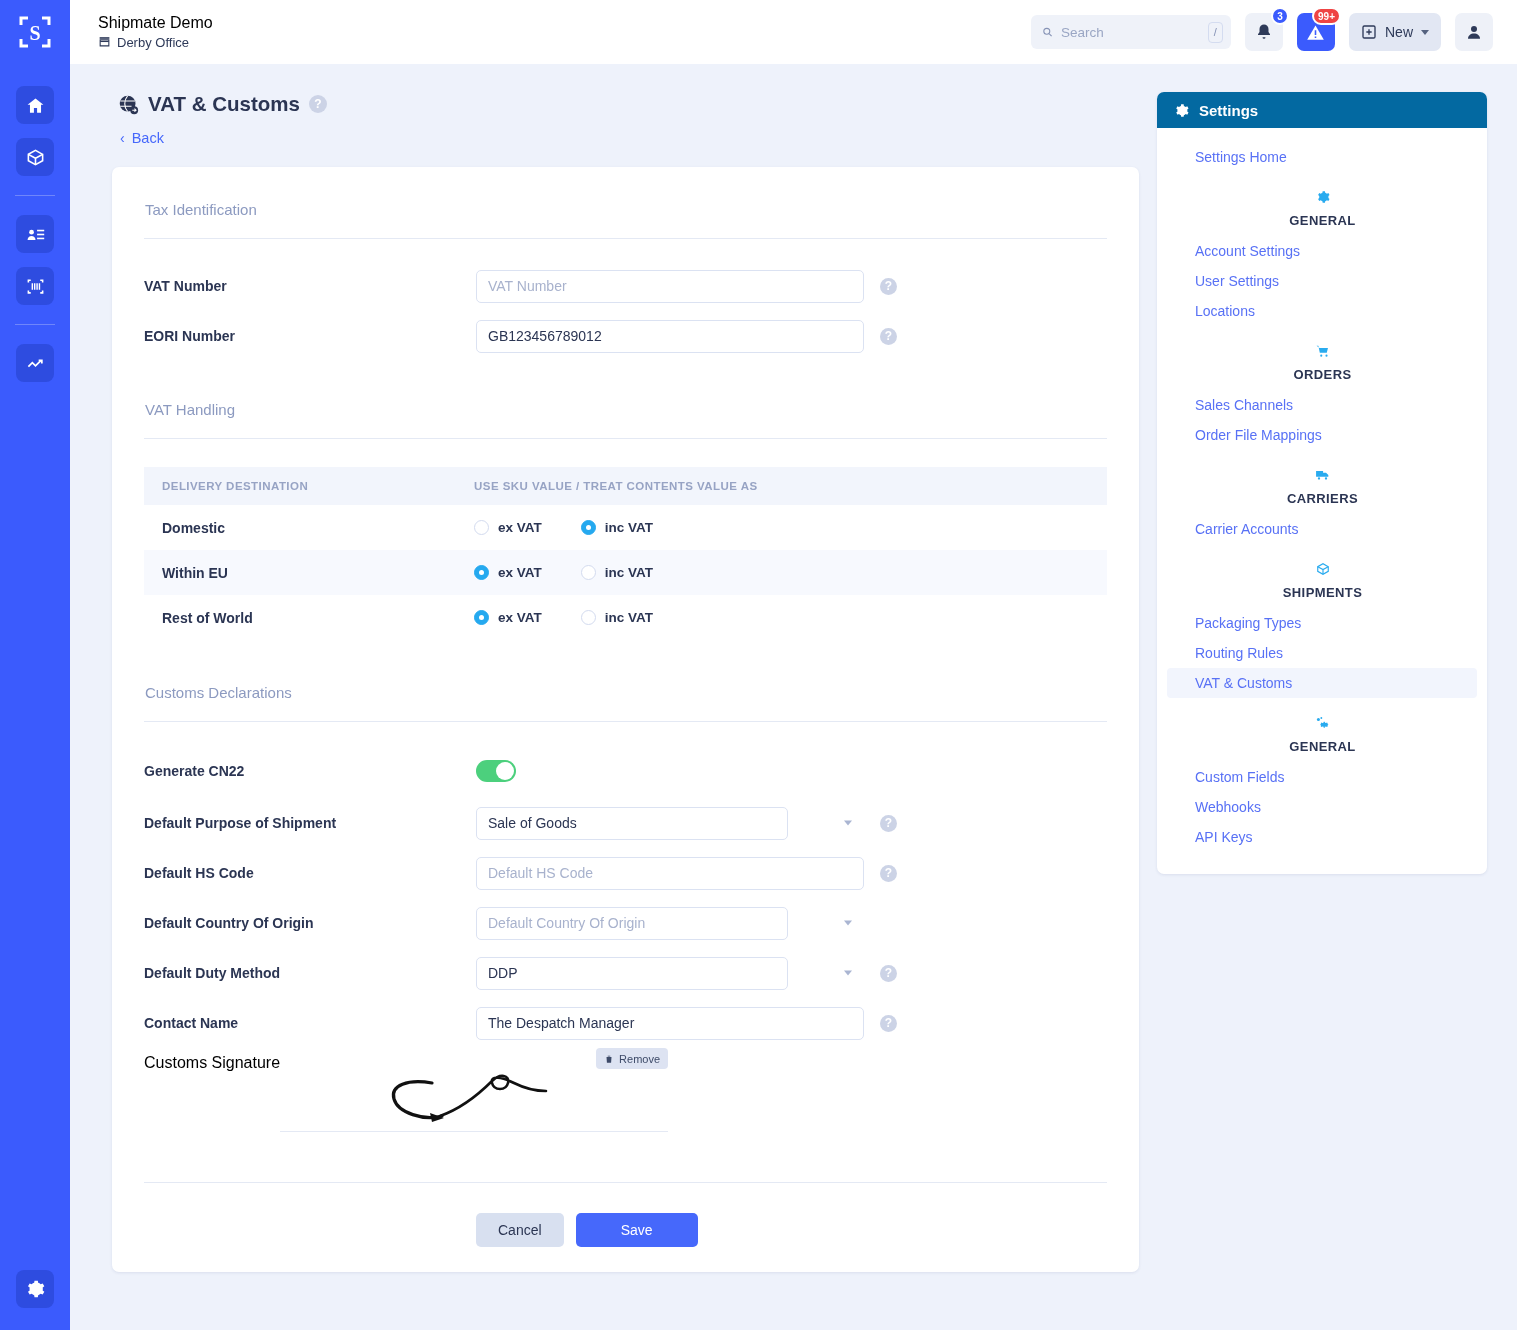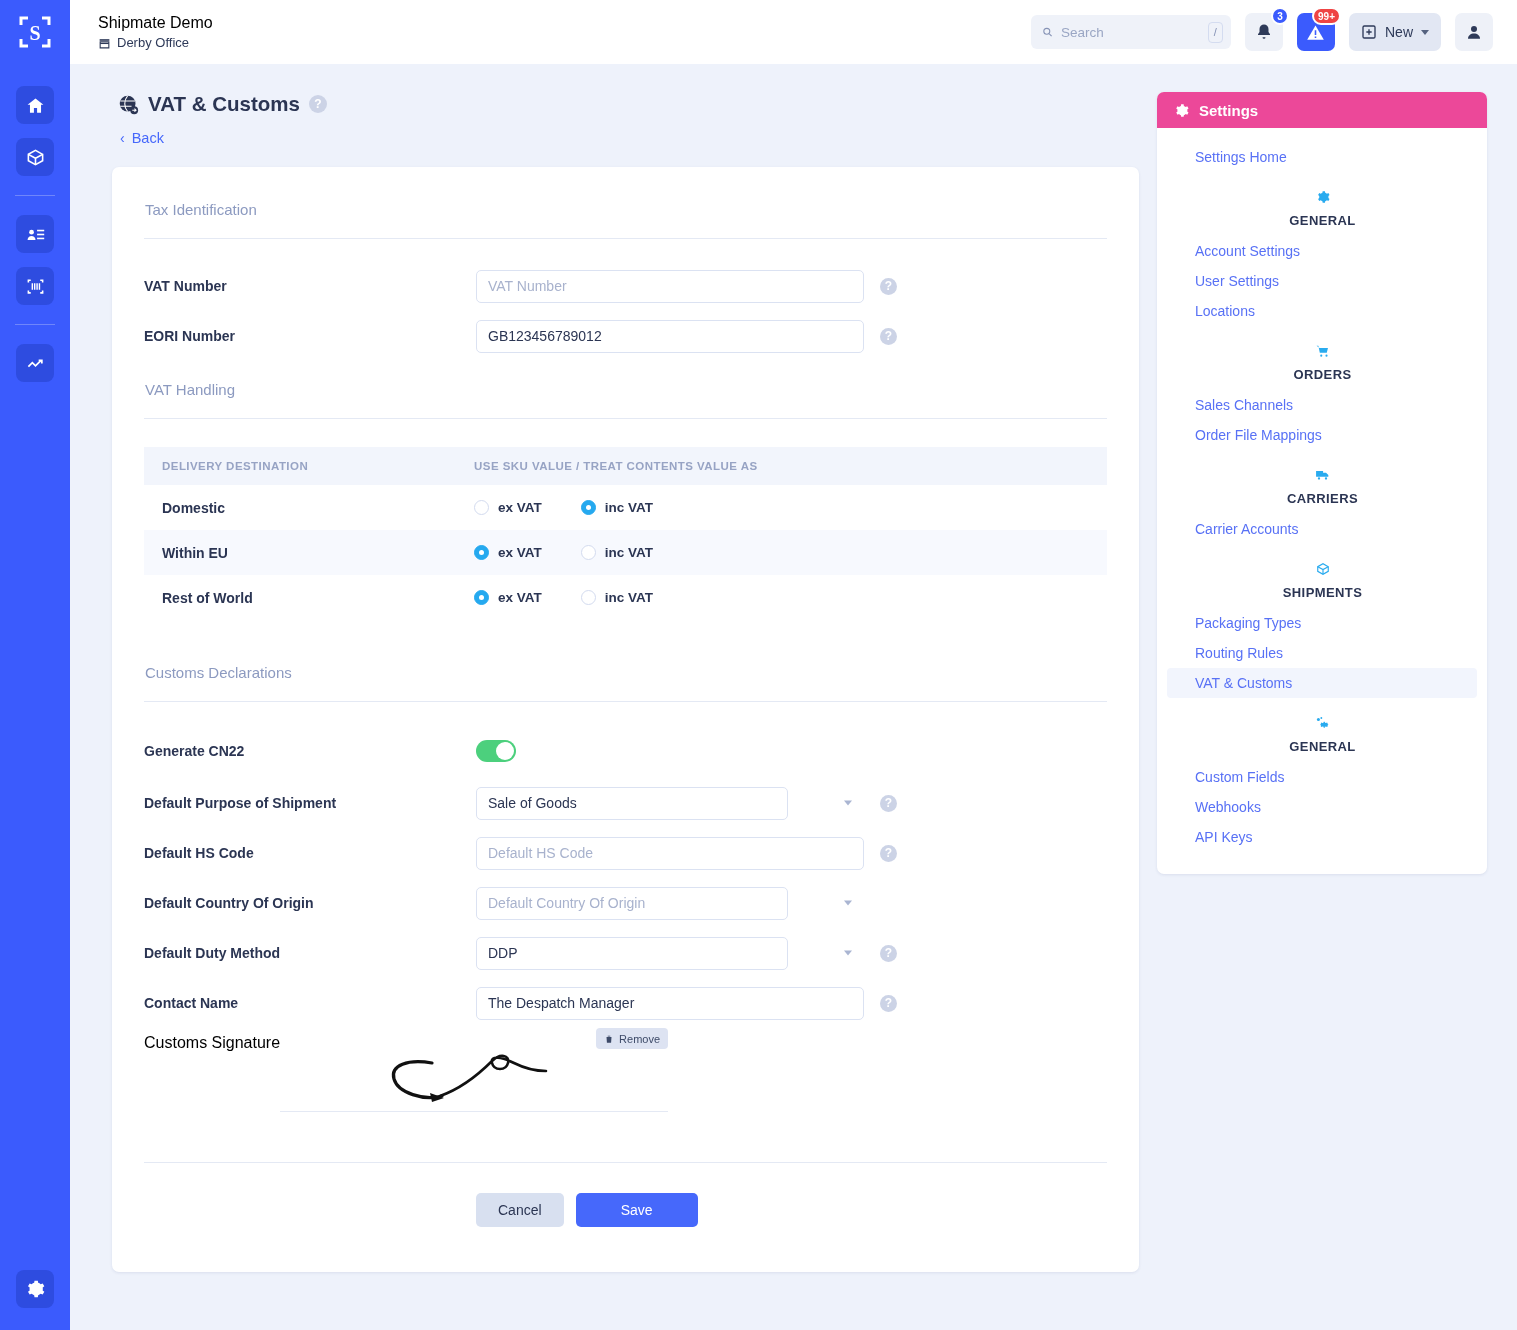--- a/index.html
+++ b/index.html
@@ -42,21 +42,21 @@
 
   
   .topbar {
     height: 64px; flex: 0 0 64px;
     background: #ffffff;
     display: flex; align-items: center;
     padding: 0 24px 0 28px;
     gap: 14px;
   }
   .brand { display: flex; flex-direction: column; justify-content: center; gap: 3px; }
-  .brand-sub { color: #2e3a59; font-size: 13px; display: flex; align-items: flex-end; gap: 6px; }
+  .brand-sub { color: #2e3a59; font-size: 13px; display: flex; align-items: flex-start; gap: 6px; }
   .spacer { flex: 1 1 auto; }
 
   .search {
     width: 200px; height: 34px; border-radius: 6px;
     background: #eff2f9;
     display: flex; align-items: center; padding: 0 8px 0 11px; gap: 8px;
   }
   .search input {
     border: none; outline: none; background: transparent;
     font-family: inherit; font-size: 13.5px; color: #3d4a68;
@@ -199,21 +199,21 @@
 
   
   .settings {
     width: 330px; flex: 0 0 330px;
     background: #fff; border-radius: 7px;
     box-shadow: 0 1px 3px rgba(40,60,120,.10);
     overflow: hidden;
     margin-top: 0;
   }
   .set-head {
-    height: 36px; background: #ec4899; color: #fff;
+    height: 36px; background: #0369a1; color: #fff;
     display: flex; align-items: center; gap: 10px; padding-left: 17px;
     font-size: 15px; font-weight: bold;
   }
   .set-body { padding: 14px 0 22px 0; }
   .set-link {
     display: block; padding: 7px 17px 7px 28px;
     font-size: 14px; color: #5871f5; border-radius: 4px;
     margin: 0 10px;
   }
   .set-link.active { background: #f2f5fd; }
@@ -377,21 +377,21 @@
         </div>
 
         <div class="frow">
           <div class="lbl">EORI Number</div>
           <div class="ctl">
             <input class="inp" value="GB123456789012" style="">
             <div class="help-dot">?</div>
           </div>
         </div>
 
-        <div class="sec-title" style="margin-top:20px">VAT Handling</div>
+        <div class="sec-title" style="margin-top:40px">VAT Handling</div>
         <div class="sec-rule"></div>
 
         <div class="vat-table">
           <div class="vt-head">
             <div class="vt-c1">DELIVERY DESTINATION</div>
             <div class="vt-c2">USE SKU VALUE / TREAT CONTENTS VALUE AS</div>
           </div>
 
           <div class="vt-row">
             <div class="vt-c1">Domestic</div>

